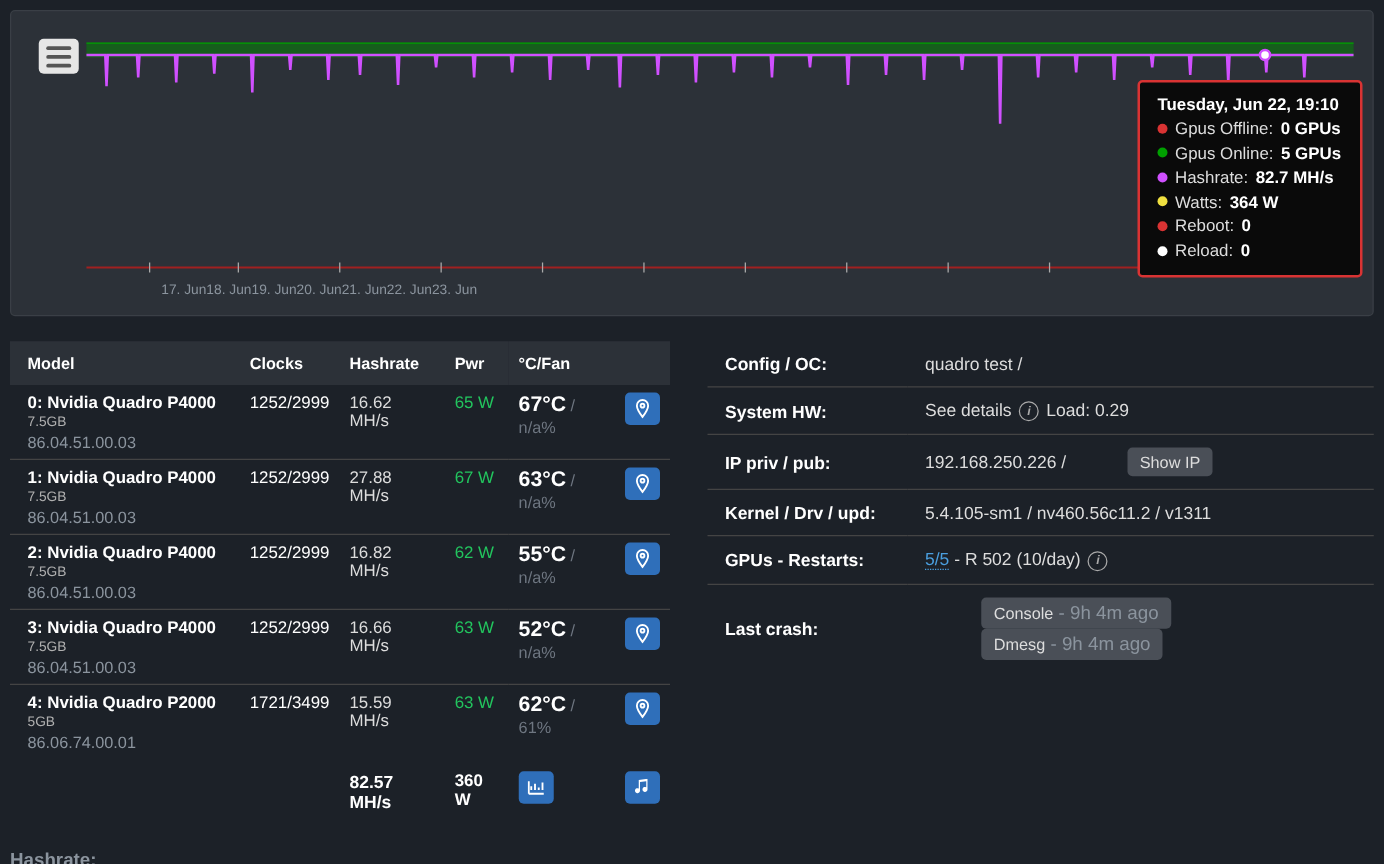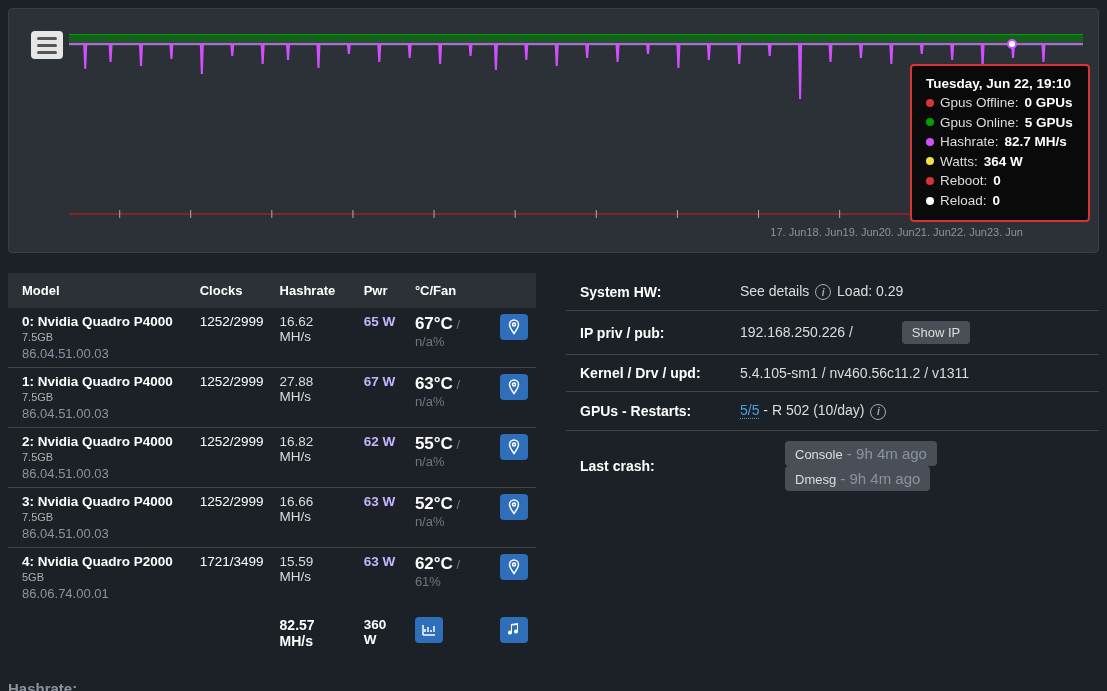--- a/index.html
+++ b/index.html
@@ -48,21 +48,21 @@
   right: 15px;
   height: 185px;
 }
 .chart-svg { width: 100%; height: 100%; }
 .x-axis-labels {
   position: absolute;
   bottom: 14px;
   left: 60px;
   right: 15px;
   display: flex;
-  justify-content: flex-end;
+  justify-content: flex-start;
   color: #8b949e;
   font-size: 11px;
   padding: 0 60px;
 }
 .tooltip {
   position: absolute;
   top: 55px;
   right: 8px;
   background: #0a0a0a;
   border: 2px solid #d93333;
@@ -101,21 +101,21 @@
   vertical-align: top;
   border-bottom: 1px solid #444;
 }
 .table tr:last-child td { border-bottom: none; }
 .table td:first-child { padding-left: 14px; }
 .model-main { color: #fff; font-weight: bold; }
 .model-mem { color: #b0b0b0; font-size: 11px; font-weight: normal; margin-left: 2px; }
 .model-sub { color: #8b949e; font-size: 13px; margin-top: 2px; }
 .clocks { color: #fff; }
 .hashrate { color: #ddd; font-size: 12.5px; }
-.pwr { color: #c4b5fd; font-size: 13px; font-weight: bold; }
+.pwr { color: #22c55e; font-size: 13px; }
 .temp { color: #fff; font-weight: bold; font-size: 17px; }
 .fan { color: #6e7681; font-size: 13px; }
 .pin-btn {
   background: #2f6fba;
   border: none;
   border-radius: 4px;
   width: 28px;
   height: 26px;
   display: inline-flex;
   align-items: center;
@@ -383,20 +383,24 @@
             </button>
           </td>
         </tr>
       </tbody>
     </table>
   </div>
 
   <div class="info-panel">
     <table class="info-table">
       <tbody>
+          <tr>
+        <td class="info-label">Config / OC:</td>
+        <td class="info-value">quadro test /</td>
+      </tr>
       <tr>
         <td class="info-label">System HW:</td>
         <td class="info-value">
           <span>See details </span><span class="info-icon">i</span><span> Load: 0.29</span>
         </td>
       </tr>
       <tr>
         <td class="info-label">IP priv / pub:</td>
         <td class="info-value">
           <span>192.168.250.226 / </span><button class="show-ip-btn">Show IP</button>

